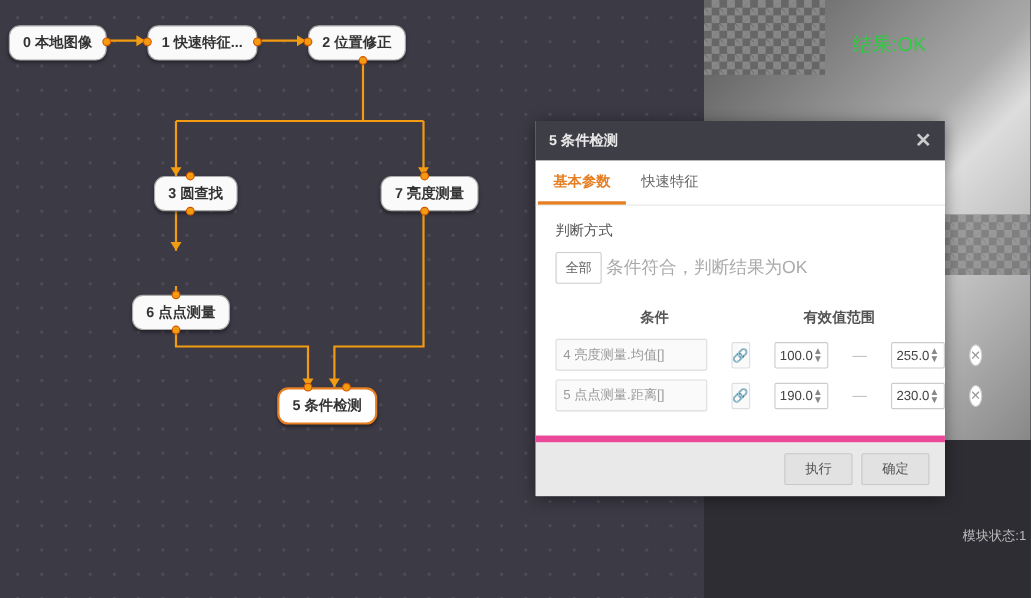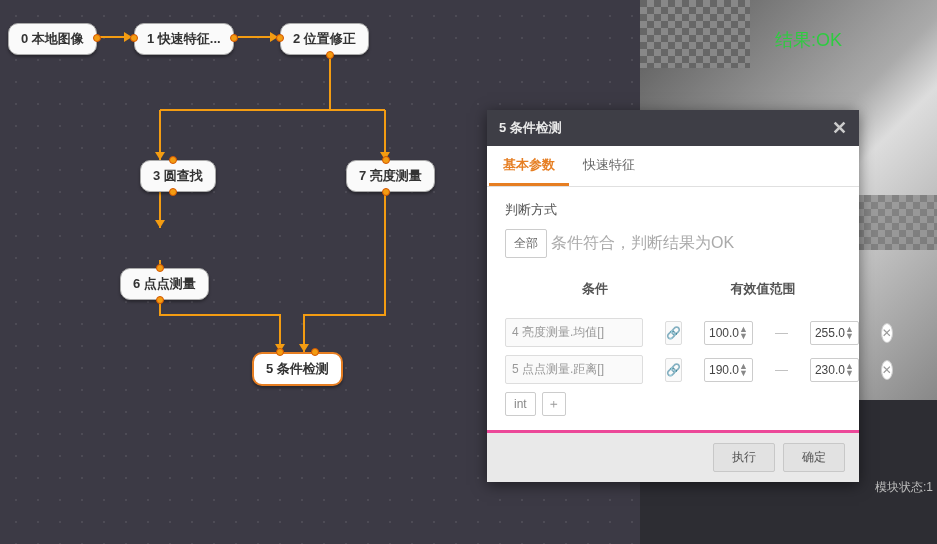--- a/index.html
+++ b/index.html
@@ -94,21 +94,21 @@
   .dlg-tab { padding: 10px 14px 9px; font-size: 13px; color: #666; cursor: pointer; }
   .dlg-tab.active { color: #e67e22; border-bottom: 3px solid #e67e22; font-weight: 600; }
   .dlg-body { padding: 14px 18px; background: #fff; }
   .sec-label { font-weight: 400; color: #555; margin-bottom: 10px; font-size: 13px; }
   .mode-row { display: flex; align-items: center; gap: 4px; margin-bottom: 22px; }
   .sel {
     border: 1px solid #ccc; background: #fff; padding: 5px 8px; font-size: 12px; color: #666;
     display: flex; align-items: center; gap: 6px; border-radius: 2px;
   }
   .hint { color: #aaa; font-size: 16px; }
-  .cond-head { display: flex; margin-bottom: 20px; font-weight: 600; color: #555;}
+  .cond-head { display: flex; margin-bottom: 10px; font-weight: 600; color: #555;}
   .cond-head .c1 { flex: 0 0 180px; text-align: center; }
   .cond-head .c2 { flex: 1; text-align: center; }
   .cond-row { display: flex; align-items: center; gap: 22px; margin-bottom: 8px; }
   .cond-name {
     flex: 0 0 138px; border: 1px solid #ddd; background: #fafafa;
     padding: 5px 6px; font-size: 12px; color: #999; border-radius: 2px;
     overflow: hidden; white-space: nowrap;
   }
   .link-icon {
     width: 20px; height: 24px; border: 1px solid #ddd; border-radius: 2px;
@@ -124,21 +124,21 @@
   .del-btn {
     width: 20px; height: 20px; border-radius: 50%; border: 1px solid #ccc;
     display: inline-flex; align-items: center; justify-content: center; color: #999; font-size: 12px;
     background: #fff;
   }
   .add-row { display: flex; gap: 6px; margin-top: 6px; }
   .int-box { border: 1px solid #ccc; padding: 4px 8px; font-size: 12px; color: #888; background:#fff; border-radius:2px;}
   .plus-box { border: 1px solid #ccc; width: 24px; display:inline-flex; align-items:center; justify-content:center; color:#999; background:#fff; border-radius:2px;}
   .dlg-foot {
     background: #e9e9e9; padding: 10px 14px; display: flex; justify-content: flex-end; gap: 8px;
-    border-top: 3px solid #ec4899;
+    border-top: 6px solid #ec4899;
   }
   .btn {
     background: #e2e2e2; border: 1px solid #c8c8c8; padding: 5px 18px;
     font-size: 12px; color: #555; cursor: pointer; border-radius: 2px;
   }
 </style>
 </head>
 <body>
 
 <div class="canvas"></div>
@@ -271,22 +271,18 @@
       <div class="num-in">
         <span>230.0</span>
         <span class="spin">
             <span>▲</span>
             <span>▼</span>
           </span>
       </div>
       <div class="del-btn">✕</div>
     </div>
 
-    <div class="add-row">
-      <div class="int-box">int</div>
-      <div class="plus-box">＋</div>
-    </div>
   </div>
   <div class="dlg-foot">
     <div class="btn">执行</div>
     <div class="btn">确定</div>
   </div>
 </div>
 
 </body></html>

